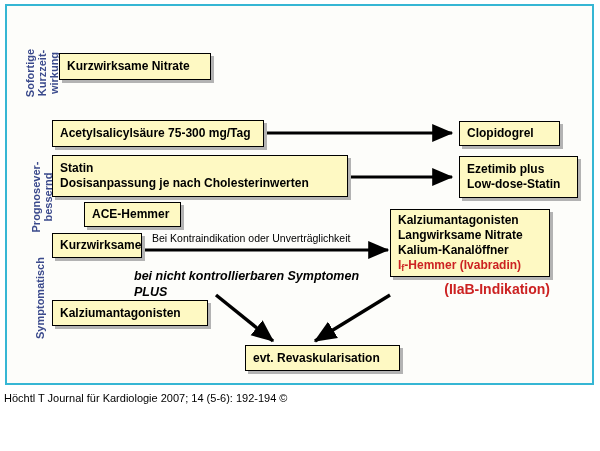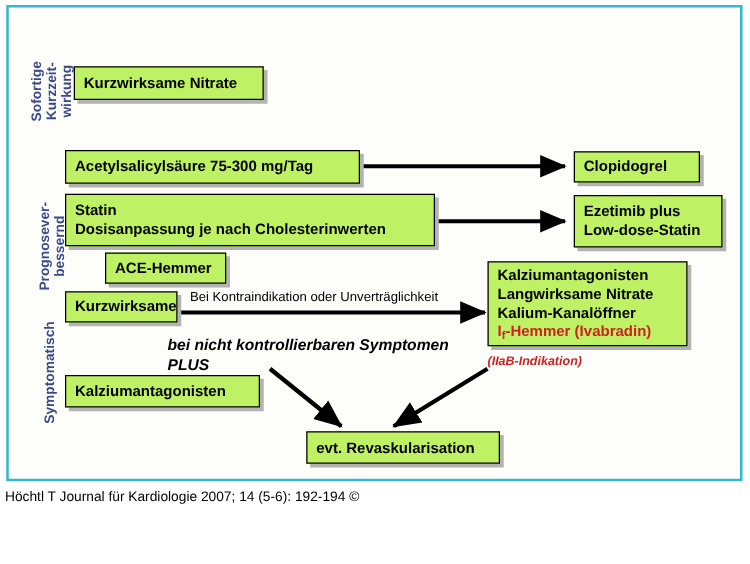--- a/index.html
+++ b/index.html
@@ -44,21 +44,21 @@
     white-space: pre-line;
     transform-origin: center center;
     transform: rotate(-90deg);
     letter-spacing: 0px;
   }
 
   
   .box {
     position: absolute;
     box-sizing: border-box;
-    background: #bef264;
+    background: #fef9c3;
     border: 1.5px solid #000000;
     box-shadow: 3px 3px 0 0 #b3b3b3;
     font-weight: bold;
     font-size: 12px;
     line-height: 15px;
     color: #000000;
     display: flex;
     flex-direction: column;
     justify-content: center;
     padding: 2px 7px;
@@ -82,23 +82,22 @@
   }
   .caption.italic {
     font-style: italic;
     font-weight: bold;
     font-size: 12.5px;
     line-height: 16px;
   }
   .caption.red-note {
     color: #cc2222;
     font-weight: bold;
-    font-size: 10px;
-    text-align: left;
-    font-style: italic;
+    font-size: 14px;
+    text-align: right;
   }
 
   
   svg.arrows {
     position: absolute;
     left: 0;
     top: 0;
     width: 600px;
     height: 386px;
     overflow: visible;
@@ -146,21 +145,21 @@
 
     <line x1="216" y1="295" x2="273" y2="341" stroke="#000000" stroke-width="3.4" marker-end="url(#ah)"></line>
 
     <line x1="390" y1="295" x2="315" y2="341" stroke="#000000" stroke-width="3.4" marker-end="url(#ah)"></line>
   </svg>
 
   <div class="box" style="left:59px; top:53px; width:152px; height:27px;">
     <span class="line">Kurzwirksame Nitrate</span>
   </div>
 
-  <div class="box" style="left:52px; top:120px; width:236px; height:27px;">
+  <div class="box" style="left:52px; top:120px; width:212px; height:27px;">
     <span class="line">Acetylsalicylsäure 75-300 mg/Tag</span>
   </div>
 
   <div class="box" style="left:52px; top:155px; width:296px; height:42px;">
     <span class="line">Statin</span>
     <span class="line">Dosisanpassung je nach Cholesterinwerten</span>
   </div>
 
   <div class="box" style="left:52px; top:202px; width:97px; height:25px;margin-left:32px;">
     <span class="line">ACE-Hemmer</span>

